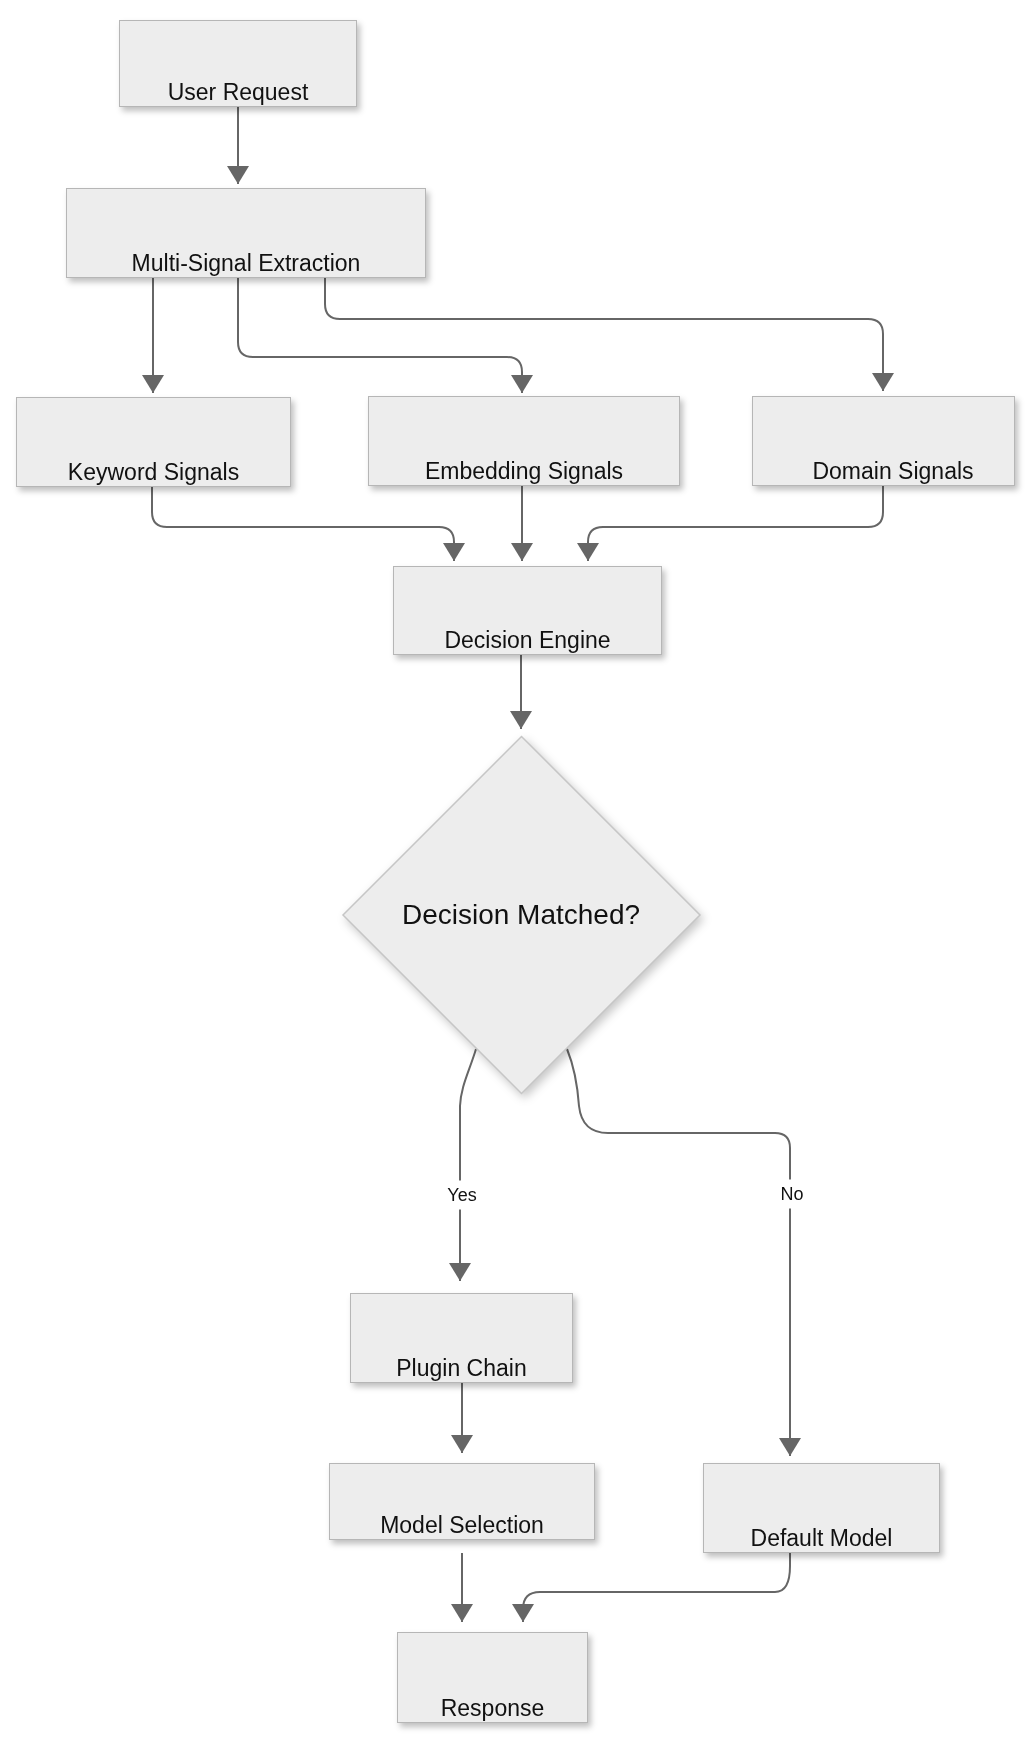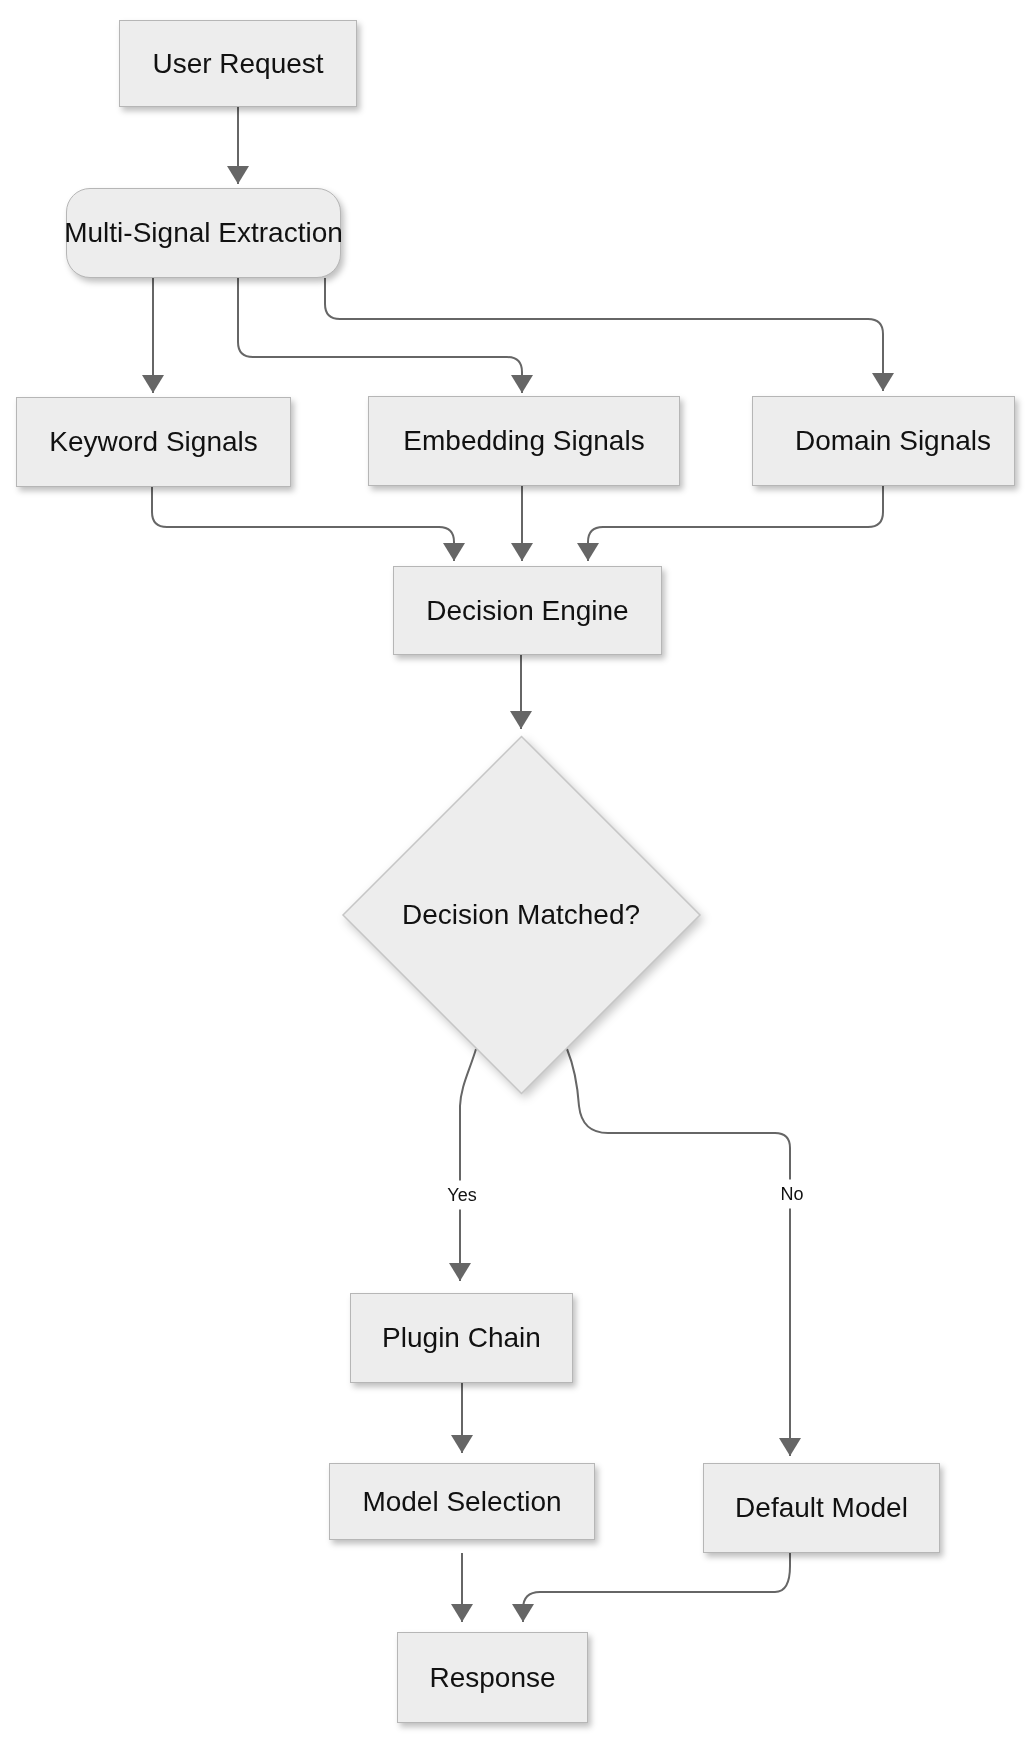--- a/index.html
+++ b/index.html
@@ -27,23 +27,23 @@
     stroke: #666666;
     stroke-width: 2;
   }
   .node {
     position: absolute;
     box-sizing: border-box;
     background: #ededed;
     border: 1.5px solid #b6b6b6;
     box-shadow: 3px 4px 6px rgba(0,0,0,0.25);
     display: flex;
-    align-items: center;
+    align-items: flex-end;
     justify-content: center;
-    font-size: 28px;
+    font-size: 23px;
     color: #111111;
     white-space: nowrap;
   }
   .diamond-shape {
     filter: drop-shadow(3px 4px 5px rgba(0,0,0,0.22));
   }
   .diamond-label {
     position: absolute;
     left: 521px;
     top: 915px;
@@ -59,21 +59,21 @@
     padding: 4px 10px;
     font-size: 18px;
     color: #111111;
     white-space: nowrap;
   }
   .edge-label.yes { left: 462px; top: 1195px; }
   .edge-label.no  { left: 792px; top: 1194px; }
 
   
   .n-user-request     { left: 119px; top: 20px;   width: 238px; height: 87px; }
-  .n-multi-signal     { left: 66px;  top: 188px;  width: 275px; height: 90px; border-radius: 24px; }
+  .n-multi-signal     { left: 66px;  top: 188px;  width: 360px; height: 90px; }
   .n-keyword          { left: 16px;  top: 397px;  width: 275px; height: 90px; }
   .n-embedding        { left: 368px; top: 396px;  width: 312px; height: 90px; }
   .n-domain           { left: 752px; top: 396px;  width: 263px; height: 90px; padding-left: 19px; }
   .n-decision-engine  { left: 393px; top: 566px;  width: 269px; height: 89px; }
   .n-plugin-chain     { left: 350px; top: 1293px; width: 223px; height: 90px; }
   .n-model-selection  { left: 329px; top: 1463px; width: 266px; height: 77px; }
   .n-default-model    { left: 703px; top: 1463px; width: 237px; height: 90px; }
   .n-response         { left: 397px; top: 1632px; width: 191px; height: 91px; }
 </style>
 </head>

